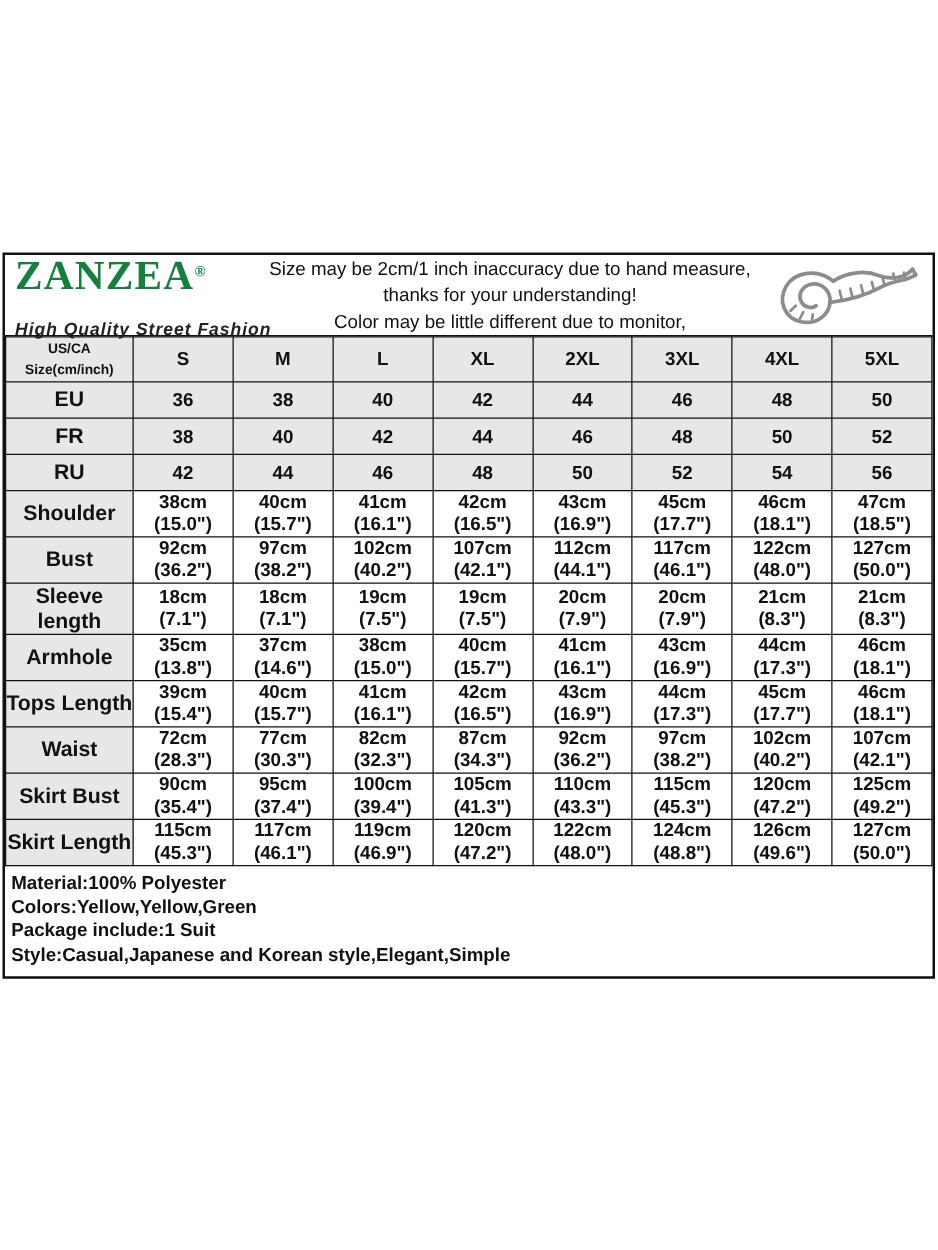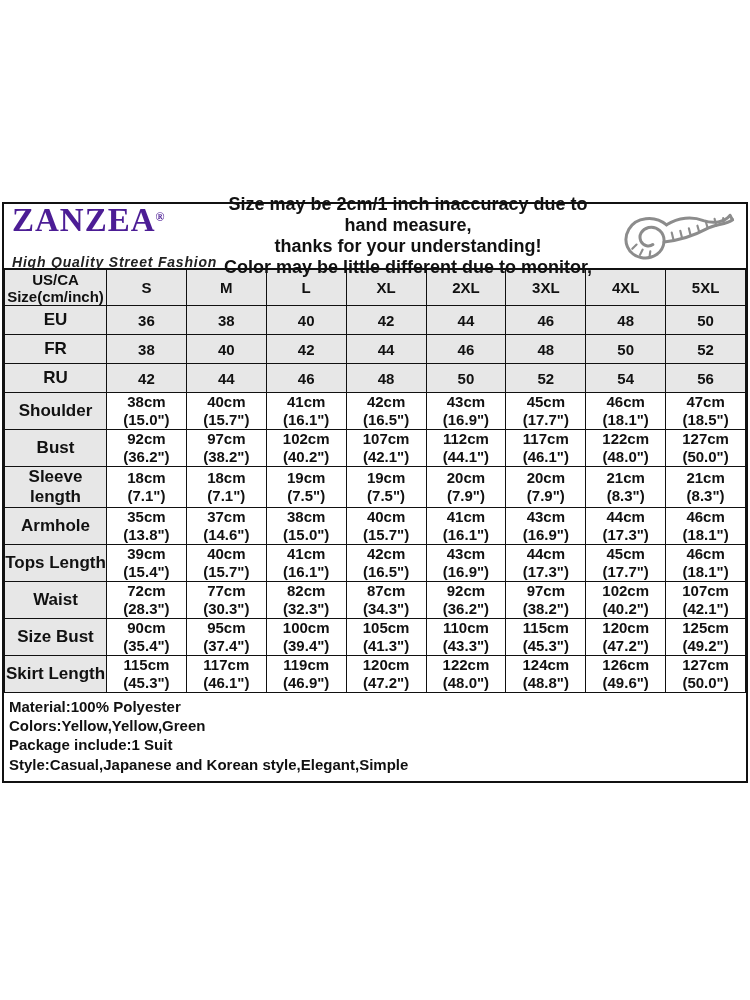--- a/index.html
+++ b/index.html
@@ -4,35 +4,35 @@
 <style>
   html,body{margin:0;padding:0;background:#fff;}
   .page{position:relative;width:750px;height:1000px;background:#fff;overflow:hidden;
         font-family:"Liberation Sans",sans-serif;color:#111;}
   .sheet{position:absolute;left:2px;top:202px;width:742px;border:2px solid #111;background:#fff;}
 
   
   .hdr{display:flex;align-items:center;height:64px;padding:0 6px;border-bottom:1px solid #111;}
   .logo{display:flex;align-items:center;width:198px;flex:none;}
   .logo-txt{margin-left:2px;}
-  .brand{font-family:"Liberation Serif",serif;font-weight:bold;font-size:33px;line-height:30px;letter-spacing:1px;color:#4c1d95;white-space:nowrap;}
+  .brand{font-family:"Liberation Serif",serif;font-weight:bold;font-size:33px;line-height:30px;letter-spacing:1px;color:#15803d;white-space:nowrap;}
   .reg{font-size:12px;vertical-align:10px;letter-spacing:0;}
   .tagline{font-size:14px;font-weight:bold;letter-spacing:.8px;color:#222;margin-top:19px;white-space:nowrap;font-style:italic;}
-  .disc{flex:1;text-align:center;font-weight:bold;font-size:18px;line-height:21px;}
+  .disc{flex:1;text-align:center;font-weight:normal;font-size:15px;line-height:21px;}
   .tape{flex:none;width:128px;height:60px;margin-left:4px;}
 
   
   table{width:100%;border-collapse:collapse;table-layout:fixed;}
   th,td{border:1px solid #111;text-align:center;vertical-align:middle;
         font-weight:bold;font-size:15px;color:#111;padding:0;}
   .shade{background:#e7e7e7;}
   tr.hrow{height:36px;}
   tr.region{height:29px;}
   tr.meas{height:37px;}
-  .corner div{line-height:17px;font-size:15px;}
+  .corner div{line-height:17px;font-size:11px;}
   .lbl{font-size:17px;}
   .cm,.in{display:block;line-height:18px;}
 
   
   .info{padding:4px 5px 7px;font-weight:bold;font-size:15px;line-height:19.2px;}
 </style>
 </head>
 <body>
 
 <div class="page">
@@ -347,21 +347,21 @@
         <td>
               <span class="cm">102cm</span>
               <span class="in">(40.2")</span>
             </td>
         <td>
               <span class="cm">107cm</span>
               <span class="in">(42.1")</span>
             </td>
       </tr>
       <tr class="meas">
-        <td class="shade lbl">Size Bust</td>
+        <td class="shade lbl">Skirt Bust</td>
         <td>
               <span class="cm">90cm</span>
               <span class="in">(35.4")</span>
             </td>
         <td>
               <span class="cm">95cm</span>
               <span class="in">(37.4")</span>
             </td>
         <td>
               <span class="cm">100cm</span>

